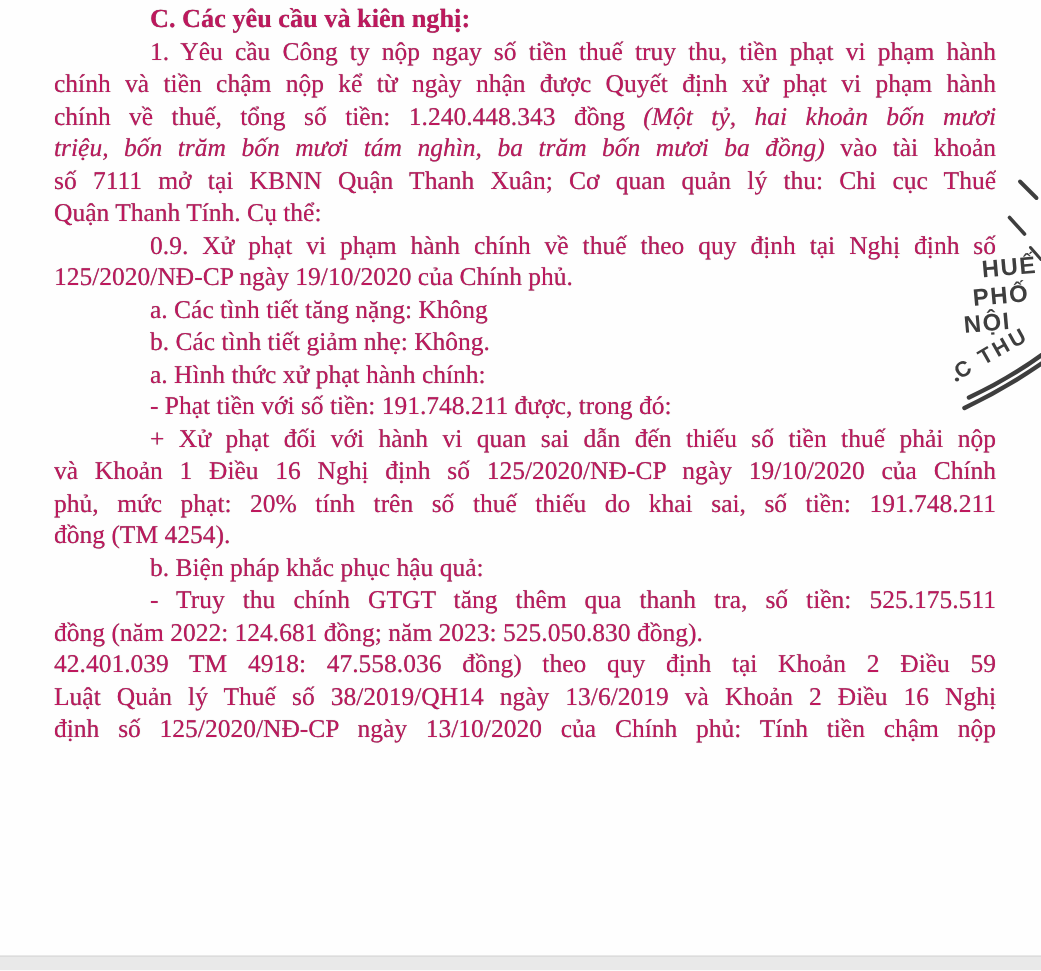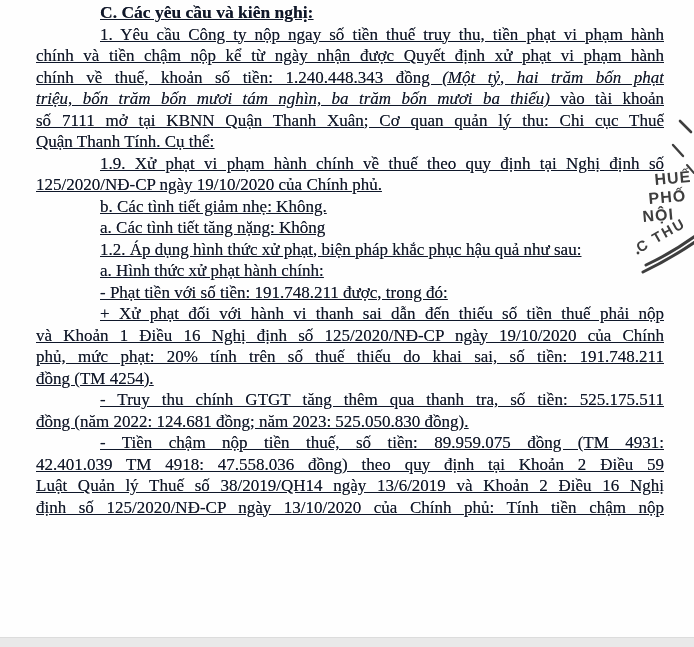--- a/index.html
+++ b/index.html
@@ -48,62 +48,61 @@
     left:0;top:637px;
     width:694px;height:10px;
     border-top:1px solid #dcdcdc;
   }
 </style>
 </head>
 <body>
 
 <div class="page" style="background: rgb(254, 254, 254);">
 
-  <div class="doc" style="color: #0f172a; text-decoration: underline;">
+  <div class="doc" style="color: #be185d;">
     <div class="heading">C. Các yêu cầu và kiên nghị:</div>
     <div id="paras">
         <div>
           <div class="line j first"><span>1. Yêu cầu Công ty nộp ngay số tiền thuế truy thu, tiền phạt vi phạm hành</span></div>
           <div class="line j"><span>chính và tiền chậm nộp kể từ ngày nhận được Quyết định xử phạt vi phạm hành</span></div>
-          <div class="line j"><span>chính về thuế, khoản số tiền: 1.240.448.343 đồng </span><span class="it">(Một tỷ, hai trăm bốn phạt</span></div>
-          <div class="line j"><span class="it">triệu, bốn trăm bốn mươi tám nghìn, ba trăm bốn mươi ba thiếu)</span><span> vào tài khoản</span></div>
+          <div class="line j"><span>chính về thuế, tổng số tiền: 1.240.448.343 đồng </span><span class="it">(Một tỷ, hai khoản bốn mươi</span></div>
+          <div class="line j"><span class="it">triệu, bốn trăm bốn mươi tám nghìn, ba trăm bốn mươi ba đồng)</span><span> vào tài khoản</span></div>
           <div class="line j"><span>số 7111 mở tại KBNN Quận Thanh Xuân; Cơ quan quản lý thu: Chi cục Thuế</span></div>
           <div class="line"><span>Quận Thanh Tính. Cụ thể:</span></div>
         </div>
         <div>
-          <div class="line j first"><span>1.9. Xử phạt vi phạm hành chính về thuế theo quy định tại Nghị định số</span></div>
+          <div class="line j first"><span>0.9. Xử phạt vi phạm hành chính về thuế theo quy định tại Nghị định số</span></div>
           <div class="line"><span>125/2020/NĐ-CP ngày 19/10/2020 của Chính phủ.</span></div>
-        </div>
-        <div>
-          <div class="line first"><span>b. Các tình tiết giảm nhẹ: Không.</span></div>
         </div>
         <div>
           <div class="line first"><span>a. Các tình tiết tăng nặng: Không</span></div>
         </div>
         <div>
-          <div class="line first"><span>1.2. Áp dụng hình thức xử phạt, biện pháp khắc phục hậu quả như sau:</span></div>
+          <div class="line first"><span>b. Các tình tiết giảm nhẹ: Không.</span></div>
         </div>
         <div>
           <div class="line first"><span>a. Hình thức xử phạt hành chính:</span></div>
         </div>
         <div>
           <div class="line first"><span>- Phạt tiền với số tiền: 191.748.211 được, trong đó:</span></div>
         </div>
         <div>
-          <div class="line j first"><span>+ Xử phạt đối với hành vi thanh sai dẫn đến thiếu số tiền thuế phải nộp</span></div>
+          <div class="line j first"><span>+ Xử phạt đối với hành vi quan sai dẫn đến thiếu số tiền thuế phải nộp</span></div>
           <div class="line j"><span>và Khoản 1 Điều 16 Nghị định số 125/2020/NĐ-CP ngày 19/10/2020 của Chính</span></div>
           <div class="line j"><span>phủ, mức phạt: 20% tính trên số thuế thiếu do khai sai, số tiền: 191.748.211</span></div>
           <div class="line"><span>đồng (TM 4254).</span></div>
+        </div>
+        <div>
+          <div class="line first"><span>b. Biện pháp khắc phục hậu quả:</span></div>
         </div>
         <div>
           <div class="line j first"><span>- Truy thu chính GTGT tăng thêm qua thanh tra, số tiền: 525.175.511</span></div>
           <div class="line"><span>đồng (năm 2022: 124.681 đồng; năm 2023: 525.050.830 đồng).</span></div>
         </div>
         <div>
-          <div class="line j first"><span>- Tiền chậm nộp tiền thuế, số tiền: 89.959.075 đồng (TM 4931:</span></div>
           <div class="line j"><span>42.401.039 TM 4918: 47.558.036 đồng) theo quy định tại Khoản 2 Điều 59</span></div>
           <div class="line j"><span>Luật Quản lý Thuế số 38/2019/QH14 ngày 13/6/2019 và Khoản 2 Điều 16 Nghị</span></div>
           <div class="line j"><span>định số 125/2020/NĐ-CP ngày 13/10/2020 của Chính phủ: Tính tiền chậm nộp</span></div>
         </div>
       </div>
   </div>
 
   <svg class="stamp" viewBox="0 0 94 190" xmlns="http://www.w3.org/2000/svg">
     <g stroke="#2e2e2e" fill="none" stroke-linecap="round">
       <path d="M80 16 L91 27" stroke-width="2.6"></path>

